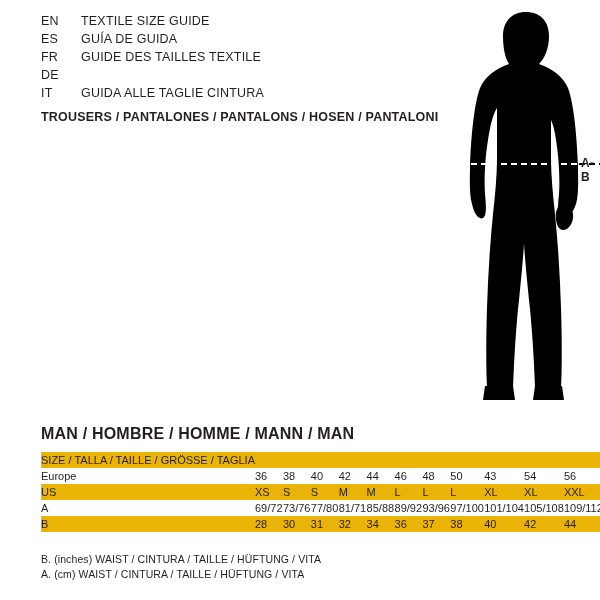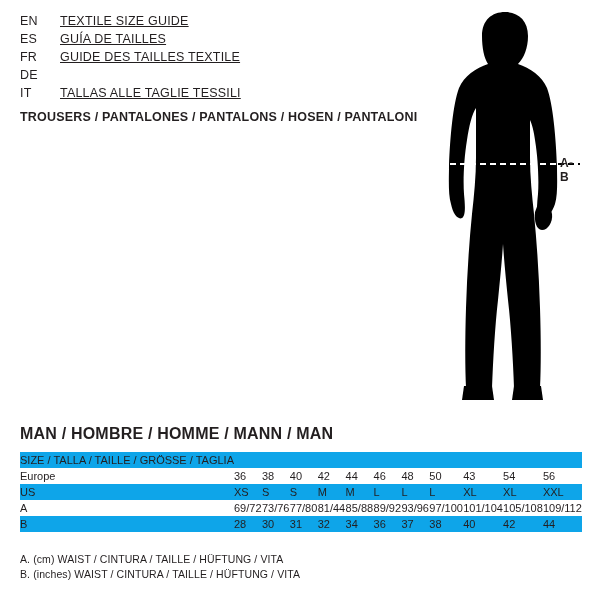--- a/index.html
+++ b/index.html
@@ -12,20 +12,21 @@
     background: #ffffff;
     font-family: "Liberation Sans", sans-serif;
     color: #231f20;
     position: relative;
     overflow: hidden;
   }
   .page {
     position: relative;
     width: 568px;
     height: 600px;
+    margin-left: 21px;
   }
 
   
   .lang-block {
     position: absolute;
     left: 20px;
     top: 14px;
     width: 400px;
   }
   .lang-row {
@@ -34,21 +35,20 @@
     height: 18px;
   }
   .lang-code {
     width: 40px;
     font-size: 12.5px;
     letter-spacing: 0.2px;
   }
   .lang-text {
     font-size: 12.5px;
     letter-spacing: 0.2px;
-    text-decoration: underline;
   }
 
   .trousers-title {
     position: absolute;
     left: 20px;
     top: 110px;
     font-size: 12.5px;
     font-weight: bold;
     letter-spacing: 0.2px;
     text-align: center;
@@ -87,21 +87,21 @@
     top: 452px;
     width: 562px;
     border-collapse: collapse;
     font-size: 11px;
   }
   table.size-table td {
     padding: 2px 0 2px 0;
     white-space: nowrap;
   }
   table.size-table tr.shade td {
-    background: #0ea5e9;
+    background: #eab308;
   }
   td.label-cell {
     width: 86px;
     padding-left: 2px;
   }
   td.val {
     width: 43px;
   }
   tr.head td {
     font-weight: normal;
@@ -123,32 +123,32 @@
 
 <div class="page">
 
   <div class="lang-block">
     <div class="lang-row">
       <div class="lang-code">EN</div>
       <div class="lang-text">TEXTILE SIZE GUIDE</div>
     </div>
     <div class="lang-row">
       <div class="lang-code">ES</div>
-      <div class="lang-text">GUÍA DE TAILLES</div>
+      <div class="lang-text">GUÍA DE GUIDA</div>
     </div>
     <div class="lang-row">
       <div class="lang-code">FR</div>
       <div class="lang-text">GUIDE DES TAILLES TEXTILE</div>
     </div>
     <div class="lang-row">
       <div class="lang-code">DE</div>
     </div>
     <div class="lang-row">
       <div class="lang-code">IT</div>
-      <div class="lang-text">TALLAS ALLE TAGLIE TESSILI</div>
+      <div class="lang-text">GUIDA ALLE TAGLIE CINTURA</div>
     </div>
   </div>
 
   <div class="trousers-title">TROUSERS / PANTALONES / PANTALONS / HOSEN / PANTALONI</div>
 
   <div class="figure-wrap">
     <svg width="190" height="400" viewBox="0 0 190 400">
       <path fill="#000000" d="
         M 72,28
         C 72,12 82,4 95,4
@@ -242,21 +242,21 @@
         <td class="val">L</td>
         <td class="val">XL</td>
         <td class="val">XL</td>
         <td class="val">XXL</td>
       </tr>
       <tr>
         <td class="label-cell">A</td>
         <td class="val">69/72</td>
         <td class="val">73/76</td>
         <td class="val">77/80</td>
-        <td class="val">81/44</td>
+        <td class="val">81/71</td>
         <td class="val">85/88</td>
         <td class="val">89/92</td>
         <td class="val">93/96</td>
         <td class="val">97/100</td>
         <td class="val">101/104</td>
         <td class="val">105/108</td>
         <td class="val">109/112</td>
       </tr>
       <tr class="shade">
         <td class="label-cell">B</td>
@@ -269,17 +269,17 @@
         <td class="val">37</td>
         <td class="val">38</td>
         <td class="val">40</td>
         <td class="val">42</td>
         <td class="val">44</td>
       </tr>
     </tbody>
   </table>
 
   <div class="footnotes">
+    <div>B. (inches) WAIST / CINTURA / TAILLE / HÜFTUNG / VITA</div>
     <div>A. (cm) WAIST / CINTURA / TAILLE / HÜFTUNG / VITA</div>
-    <div>B. (inches) WAIST / CINTURA / TAILLE / HÜFTUNG / VITA</div>
   </div>
 
 </div>
 
 </body></html>

